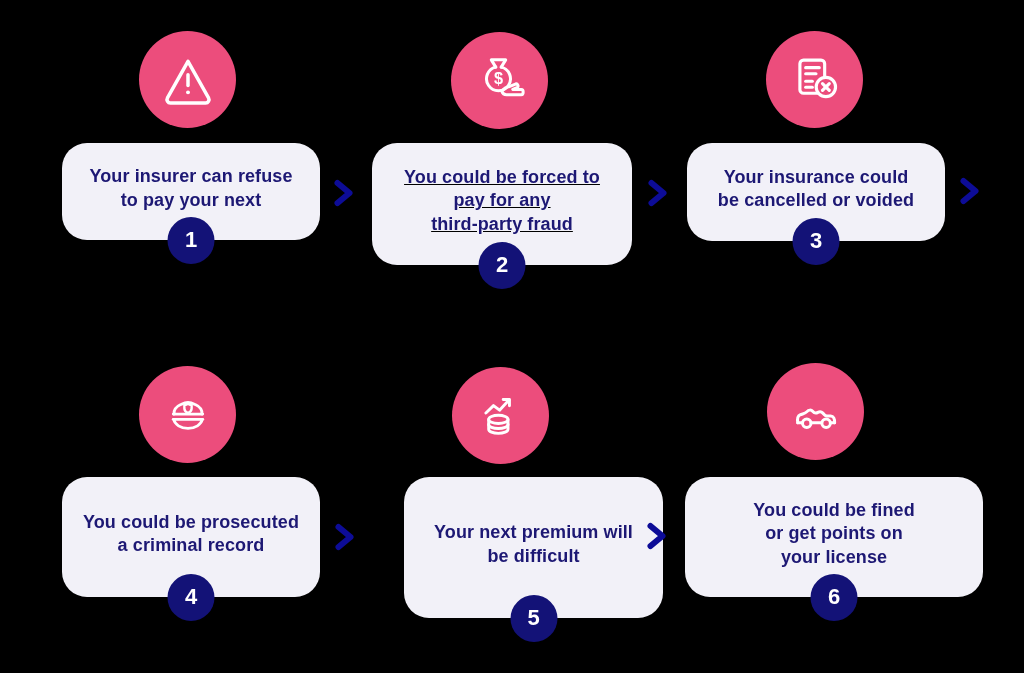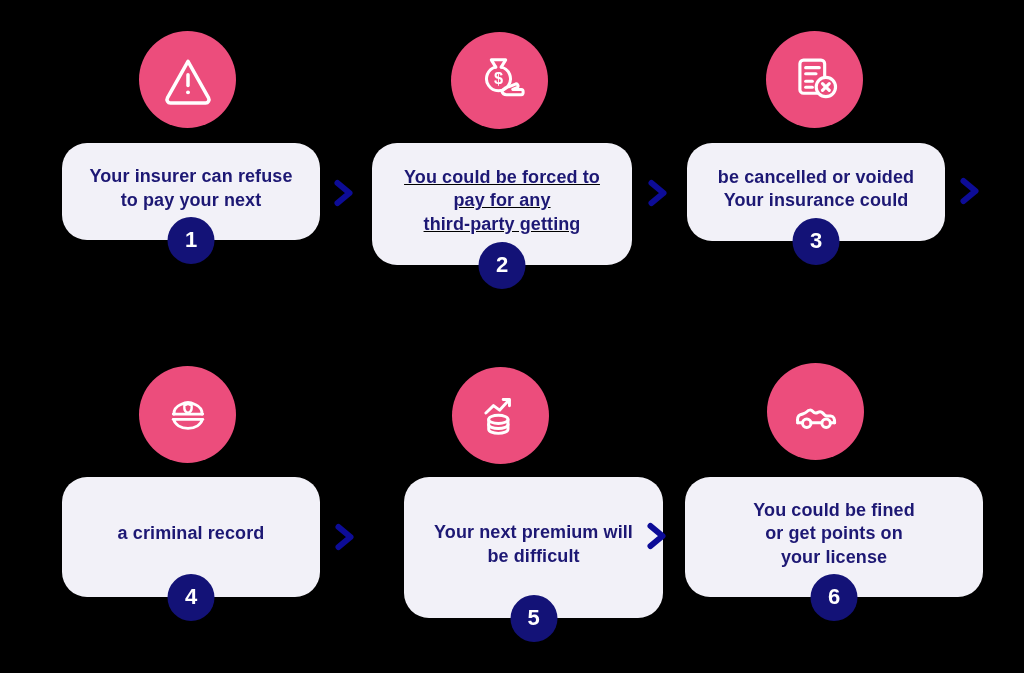--- a/index.html
+++ b/index.html
@@ -70,60 +70,61 @@
       <path d="M20.5 12.5 L16.8 6.5 H28.7 L25 12.5"></path>
       <path d="M20.5 12.5 a9.9 9.9 0 1 0 4.5 0"></path>
       <text x="22.8" y="26.2" fill="#ffffff" stroke="none" font-size="13.5" font-weight="700" text-anchor="middle" font-family="Liberation Sans, sans-serif">$</text>
       <path d="M25.5 32.5 c1.6-2.4 4-3.6 6.6-4 l4.7-2 a1.6 1.6 0 0 1 1.3 2.9 l-3.5 1.6 h7 c2.1 0 2.1 4.4 0 4.4 H29.4 c-1.8 0-3.3-1.1-3.9-2.9 z"></path>
     </svg>
   </div>
   <div class="card" style="left:372px;top:143px;width:260px;height:122px;text-decoration:underline;">
     <div class="card-text">
       <span>You could be forced to</span>
       <span>pay for any</span>
-      <span>third-party getting</span>
+      <span>third-party fraud</span>
     </div>
     <div class="badge">
       <span>2</span>
     </div>
   </div>
 
   <div class="icon-circle" style="left:766px;top:31px;">
     <svg class="icon-svg" width="58" height="58" viewBox="0 0 48 48" stroke-width="2.6">
       <rect x="11.5" y="7.5" width="20.5" height="27.5" rx="3"></rect>
       <line x1="16.3" y1="13.8" x2="27.5" y2="13.8"></line>
       <line x1="16.3" y1="18.8" x2="24.8" y2="18.8"></line>
       <line x1="16.3" y1="25" x2="21.8" y2="25"></line>
       <line x1="16.3" y1="30" x2="21.8" y2="30"></line>
       <circle cx="33" cy="29.8" r="8" fill="var(--pink)"></circle>
       <line x1="30.2" y1="27" x2="35.8" y2="32.6"></line>
       <line x1="35.8" y1="27" x2="30.2" y2="32.6"></line>
     </svg>
   </div>
   <div class="card" style="left:687px;top:143px;width:258px;height:98px;">
     <div class="card-text">
+      <span>Your insurance could</span>
       <span>be cancelled or voided</span>
-      <span>Your insurance could</span>
     </div>
     <div class="badge">
       <span>3</span>
     </div>
   </div>
 
   <div class="icon-circle" style="left:139px;top:366px;">
     <svg class="icon-svg" width="58" height="58" viewBox="0 0 48 48" stroke-width="2.3">
       <path d="M12.4 23.2 C12.1 19.3 15 16.8 18 15.4 C19.6 14.6 21 13.6 24 13.6 C27 13.6 28.4 14.6 30 15.4 C33 16.8 35.9 19.3 35.6 23.2"></path>
       <path d="M11.8 23.2 H36.2"></path>
       <path d="M11.8 27.6 H36.2"></path>
       <path d="M12.2 27.6 a11.9 8.6 0 0 0 23.6 0"></path>
       <path d="M24 14.8 l3 1.2 v2.7 c0 2.1-1.7 3.2-3 3.8 c-1.3-.6-3-1.7-3-3.8 v-2.7 z" stroke-width="2"></path>
     </svg>
   </div>
   <div class="card" style="left:62px;top:477px;width:258px;height:120px;">
     <div class="card-text">
+      <span>You could be prosecuted</span>
       <span>a criminal record</span>
     </div>
     <div class="badge">
       <span>4</span>
     </div>
   </div>
 
   <div class="icon-circle" style="left:452px;top:367px;">
     <svg class="icon-svg" width="58" height="58" viewBox="0 0 48 48" stroke-width="2.4">
       <polyline points="11.5,21.5 17.8,15.4 22.8,19.2 30.6,10.8"></polyline>

